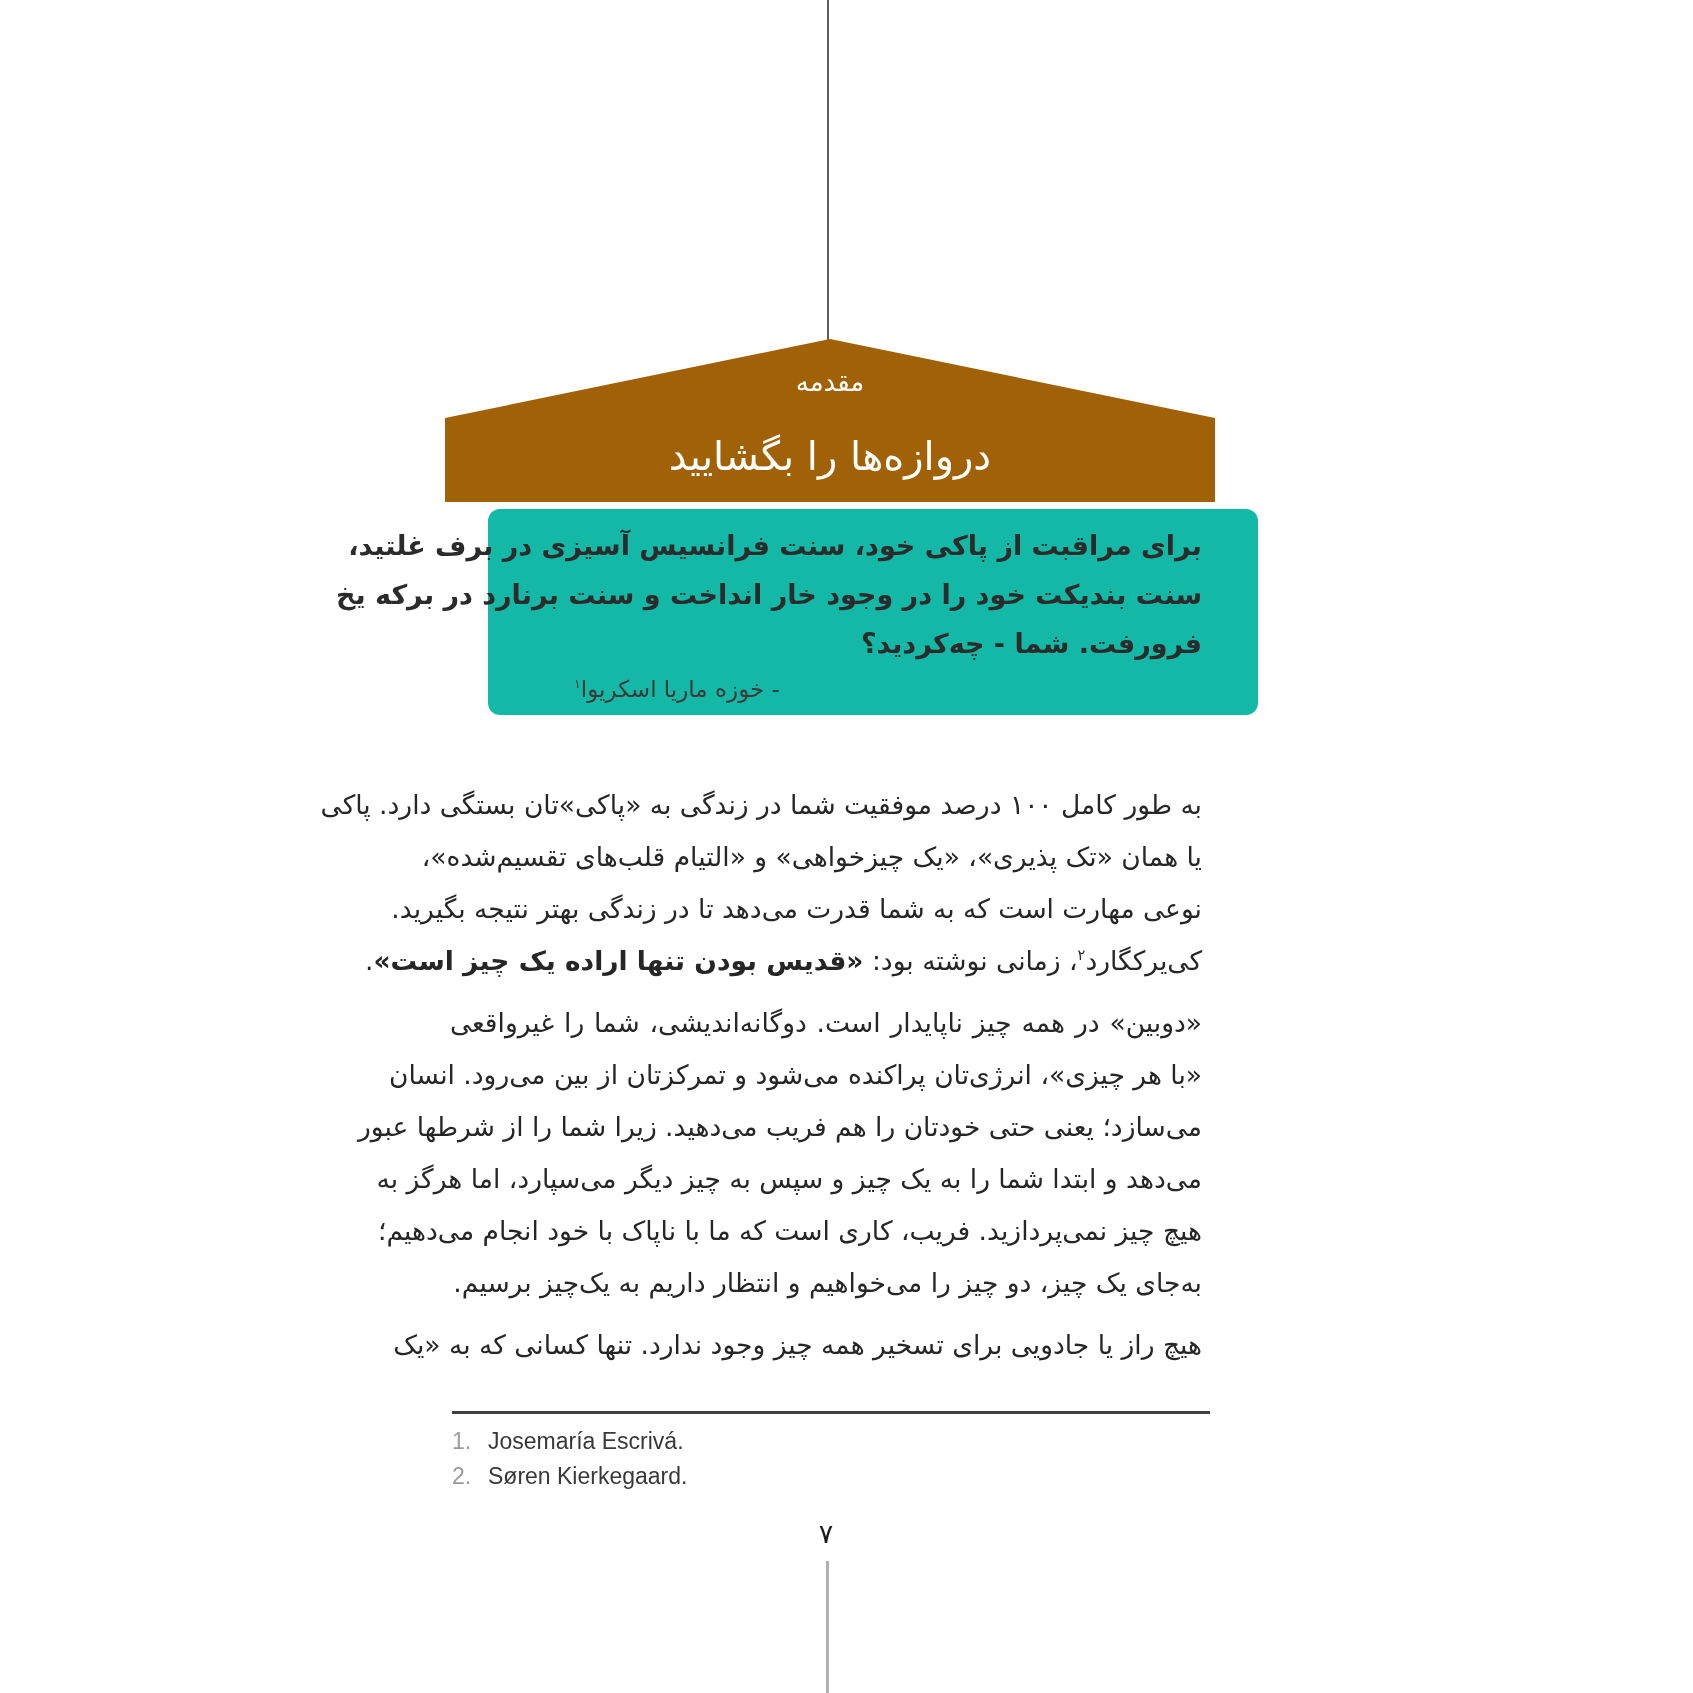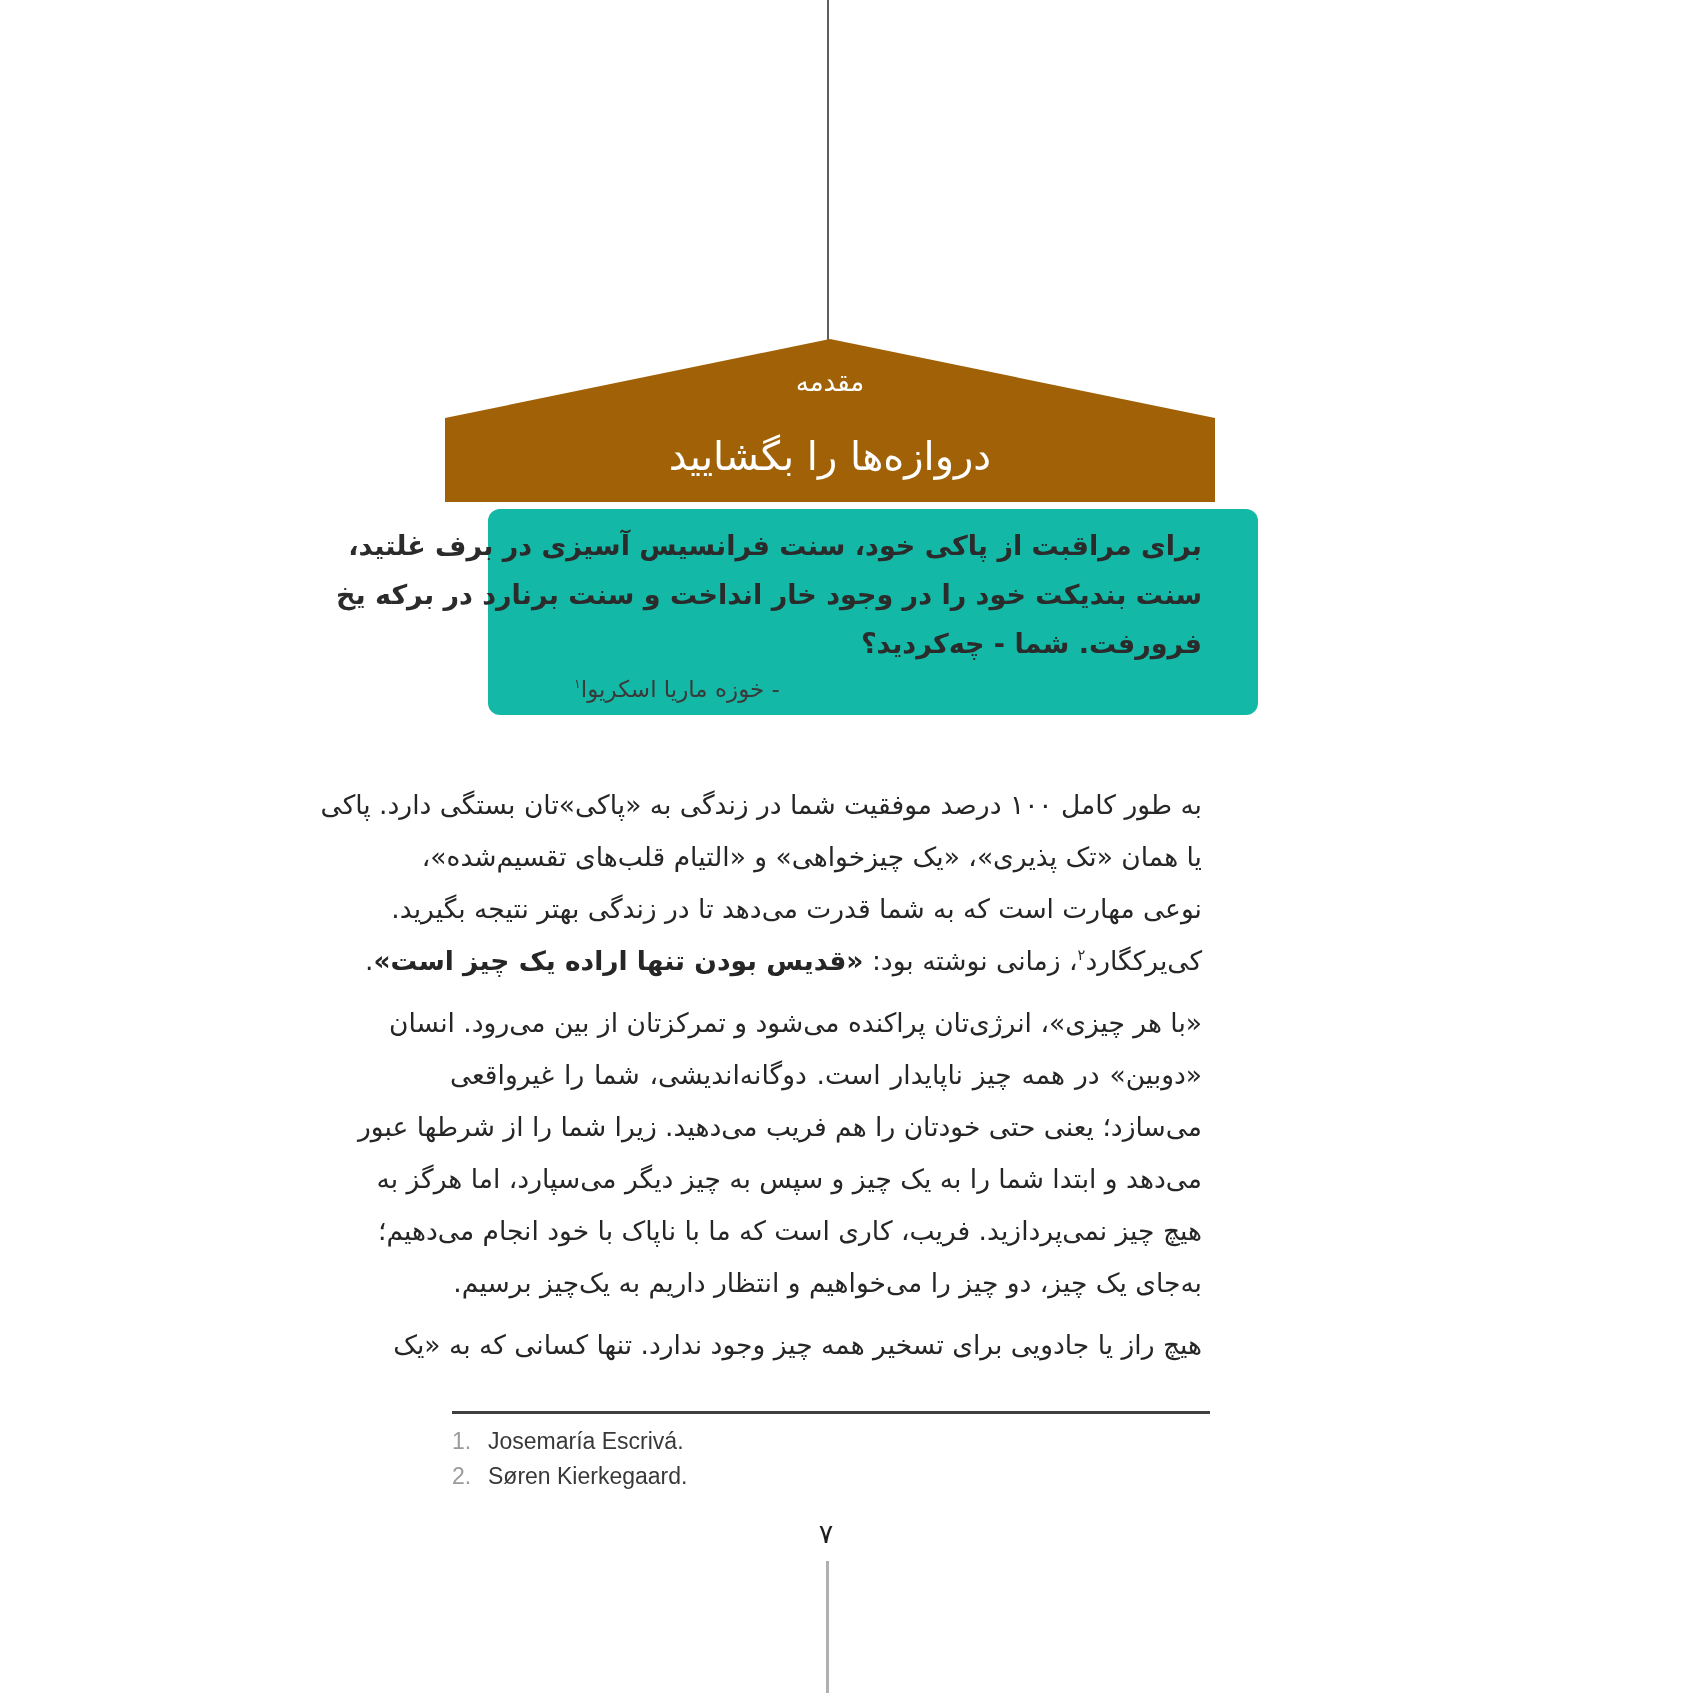--- a/index.html
+++ b/index.html
@@ -199,22 +199,22 @@
   <div class="body-text">
 
     <div class="para">
       <div class="bl">به طور کامل ۱۰۰ درصد موفقیت شما در زندگی به «پاکی»تان بستگی دارد. پاکی</div>
       <div class="bl">یا همان «تک پذیری»، «یک چیزخواهی» و «التیام قلب‌های تقسیم‌شده»،</div>
       <div class="bl">نوعی مهارت است که به شما قدرت می‌دهد تا در زندگی بهتر نتیجه بگیرید.</div>
       <div class="bl bl-end"><span>کی‌یرکگارد</span><sup class="ref">۲</sup><span>، زمانی نوشته بود: </span><b>«قدیس بودن تنها اراده یک چیز است»</b><span>.</span></div>
     </div>
 
     <div class="para">
+      <div class="bl">«دوبین» در همه چیز ناپایدار است. دوگانه‌اندیشی، شما را غیرواقعی</div>
       <div class="bl">«با هر چیزی»، انرژی‌تان پراکنده می‌شود و تمرکزتان از بین می‌رود. انسان</div>
-      <div class="bl">«دوبین» در همه چیز ناپایدار است. دوگانه‌اندیشی، شما را غیرواقعی</div>
       <div class="bl">می‌سازد؛ یعنی حتی خودتان را هم فریب می‌دهید. زیرا شما را از شرطها عبور</div>
       <div class="bl">می‌دهد و ابتدا شما را به یک چیز و سپس به چیز دیگر می‌سپارد، اما هرگز به</div>
       <div class="bl">هیچ چیز نمی‌پردازید. فریب، کاری است که ما با ناپاک با خود انجام می‌دهیم؛</div>
       <div class="bl bl-end">به‌جای یک چیز، دو چیز را می‌خواهیم و انتظار داریم به یک‌چیز برسیم.</div>
     </div>
 
     <div class="para">
       <div class="bl">هیچ راز یا جادویی برای تسخیر همه چیز وجود ندارد. تنها کسانی که به «یک</div>
     </div>
 

